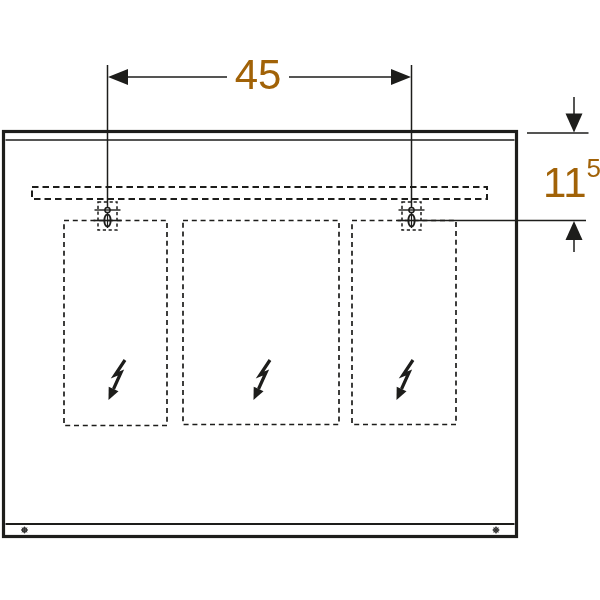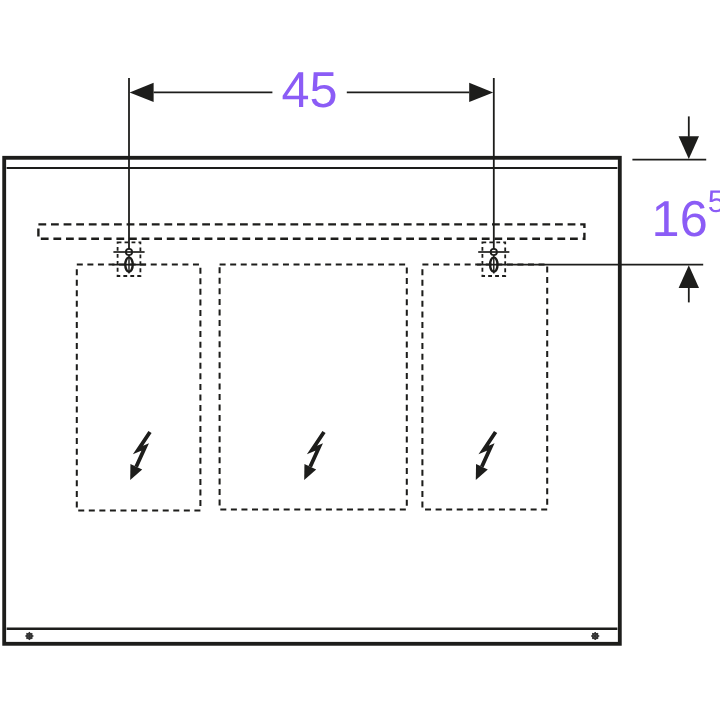--- a/index.html
+++ b/index.html
@@ -1,21 +1,21 @@
 <!DOCTYPE html>
 <html><head>
 <meta charset="utf-8">
 <style>
   html,body{margin:0;padding:0;background:#fff;}
   .canvas{
     position:relative;width:600px;height:600px;background:#fff;
     overflow:hidden;font-family:"Liberation Sans", sans-serif;color:#1d1d1b;
   }
   .canvas svg{position:absolute;left:0;top:0;}
-  .dim-label{position:absolute;font-size:42px;line-height:1;color:#8b5cf6;white-space:nowrap;}
+  .dim-label{position:absolute;font-size:42px;line-height:1;color:#a16207;white-space:nowrap;}
   .dim-label.width{left:198px;top:54px;width:120px;text-align:center;}
   .dim-label.height{left:543px;top:155px;}
   .dim-label .sup{font-size:26px;vertical-align:20px;}
 </style>
 </head>
 <body>
 
 <div class="canvas">
 
   <svg width="600" height="600" viewBox="0 0 600 600">
@@ -78,14 +78,14 @@
       <line x1="425.5" y1="220.5" x2="586" y2="220.5" stroke="#1d1d1b" stroke-width="1.6"></line>
       <line x1="574" y1="97" x2="574" y2="114" stroke="#1d1d1b" stroke-width="1.5"></line>
       <polygon points="574,132.5 565.5,113.5 582.5,113.5" fill="#1d1d1b"></polygon>
       <polygon points="574,221 565.5,240 582.5,240" fill="#1d1d1b"></polygon>
       <line x1="574" y1="240" x2="574" y2="252" stroke="#1d1d1b" stroke-width="1.5"></line>
     </g>
   </svg>
 
   <div class="dim-label width">45</div>
 
-  <div class="dim-label height"><span>16</span><span class="sup">5</span></div>
+  <div class="dim-label height"><span>11</span><span class="sup">5</span></div>
 </div>
 
 </body></html>

